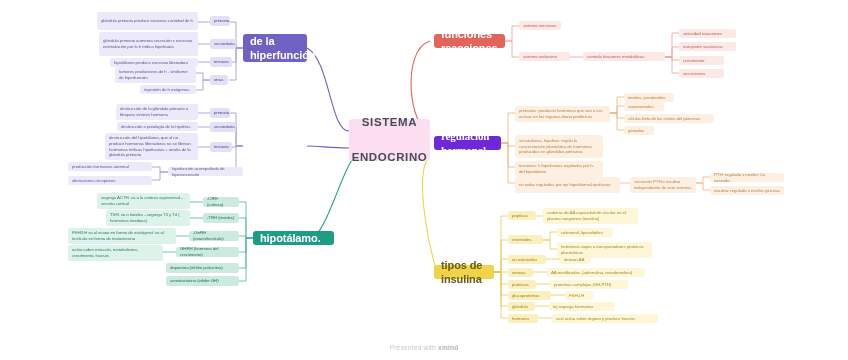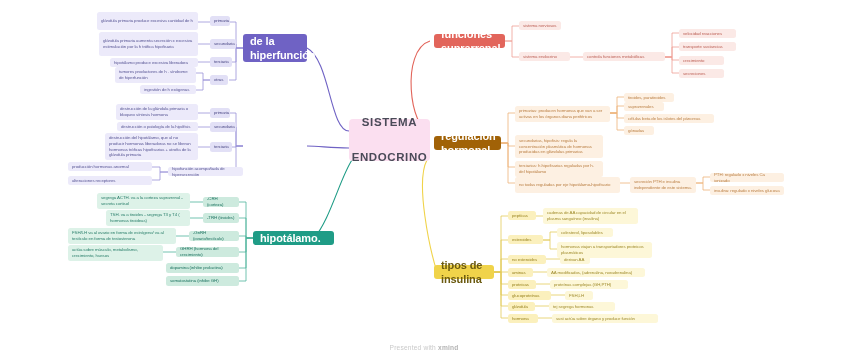--- a/index.html
+++ b/index.html
@@ -41,21 +41,21 @@
     font-size:11px;
     font-weight:700;
     color:#ffffff;
     padding:4px 7px;
     border-radius:3px;
   }
   .main-violet{background:#6f62c4;}
   .main-indigo{background:#6f62c4;}
   .main-green{background:#1f9c86;}
   .main-red{background:#e2655b;}
-  .main-orange{background:#a16207;}
+  .main-orange{background:#6d28d9;font-family:Liberation Serif, serif;}
   .main-yellow{background:#f0d34a;color:#6b5a10;}
 
   
   .sub{
     font-size:4.4px;
     padding:2.5px 4px;
     border-radius:2.5px;
   }
   .v-sub{background:#e2e0f6;color:#4c4a86;}
   .v-leaf{background:#eceafa;color:#5a5896;}
@@ -265,21 +265,21 @@
   </div>
 
   <div class="node sub g-sub" style="left:166px;top:263px;width:73px;height:10px;justify-content:center;">
     <span>dopamina (inhibe prolactina)</span>
   </div>
   <div class="node sub g-sub" style="left:166px;top:276px;width:73px;height:10px;justify-content:center;">
     <span>somatostatina (inhibe GH)</span>
   </div>
 
   <div class="node main-node main-red" style="left:434px;top:34px;width:71px;height:14px;">
-    <span>funciones suprarrenal</span>
+    <span>funciones reacciones</span>
   </div>
 
   <div class="node sub r-leaf" style="left:519px;top:21px;width:42px;height:9px;">
     <span>sistema nerviosos</span>
   </div>
   <div class="node sub r-leaf" style="left:519px;top:52px;width:51px;height:9px;">
     <span>sistema endocrino</span>
   </div>
   <div class="node sub r-leaf" style="left:583px;top:52px;width:82px;height:9px;">
     <span>controla funciones metabólicas</span>

